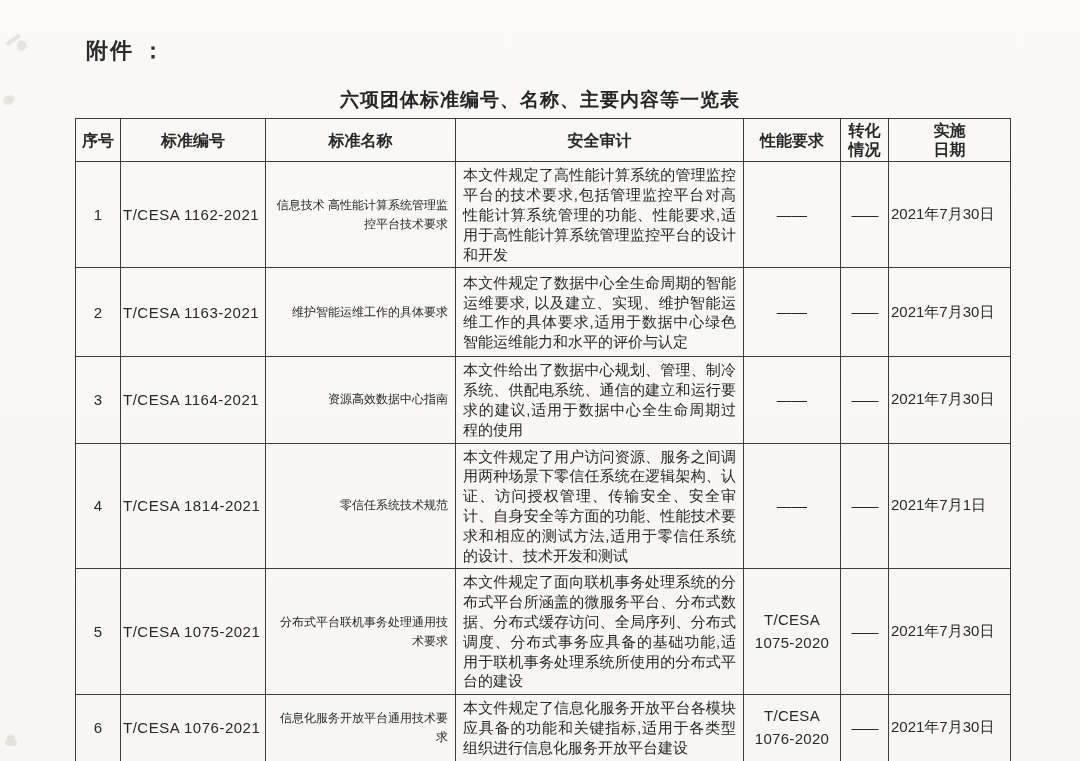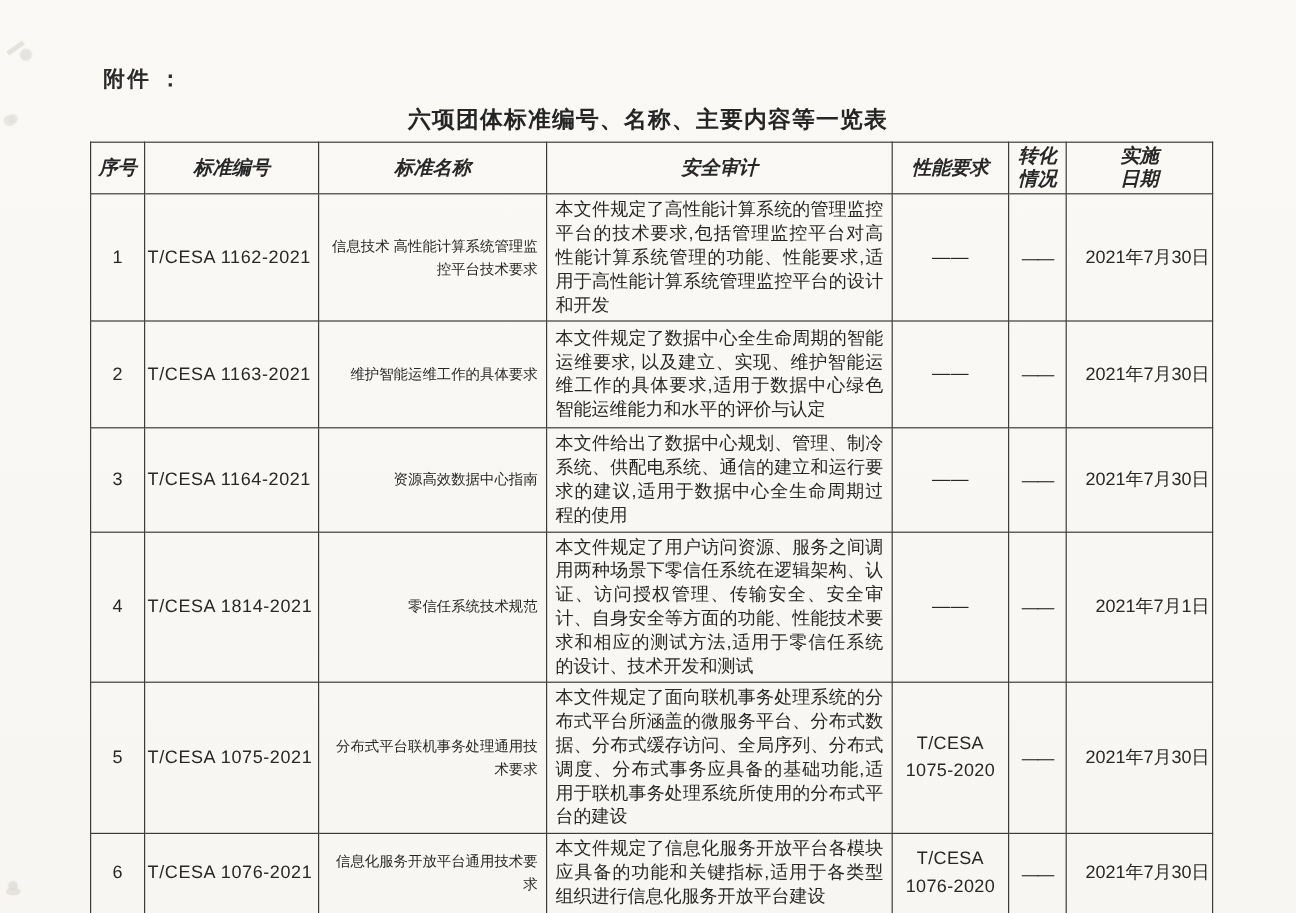--- a/index.html
+++ b/index.html
@@ -20,22 +20,22 @@
     inset: 0;
     background:
       radial-gradient(circle at 2% 6%, rgba(190,188,182,.35) 0 4px, transparent 6px),
       radial-gradient(circle at 1% 13%, rgba(200,198,192,.35) 0 3px, transparent 5px),
       radial-gradient(circle at 1% 97%, rgba(195,193,187,.4) 0 3px, transparent 5px),
       linear-gradient(180deg, #faf9f6 0%, #f7f6f2 100%);
   }
   .attachment-label {
     position: absolute;
     left: 86px;
-    top: 54px;
-    font-size: 18px;
+    top: 36px;
+    font-size: 22px;
     font-weight: bold;
     letter-spacing: 2px;
     color: #2b2b2b;
   }
   .doc-title {
     position: absolute;
     left: 0;
     top: 87px;
     width: 1080px;
     text-align: center;
@@ -51,21 +51,21 @@
     width: 935px;
     border-collapse: collapse;
     table-layout: fixed;
     background: transparent;
   }
   .standards th, .standards td {
     border: 1px solid #3e3c3a;
     color: #282828;
     overflow: hidden;
   }
-  .standards thead tr { height: 40px; font-style: italic; }
+  .standards thead tr { height: 40px; }
   .standards tr.r1 { height: 100px; }
   .standards tr.r2 { height: 89px; }
   .standards tr.r3 { height: 77px; }
   .standards tr.r4 { height: 112px; }
   .standards tr.r5 { height: 114px; }
   .standards tr.r6 { height: 63px; }
   .standards th {
     font-size: 16px;
     font-weight: bold;
     text-align: center;
@@ -112,21 +112,21 @@
     padding: 2px;
   }
   .c-conv {
     text-align: center;
     vertical-align: middle;
     font-size: 14px;
     letter-spacing: -1px;
     padding: 1px;
   }
   .c-date {
-    text-align: right;
+    text-align: left;
     vertical-align: middle;
     font-size: 15px;
     white-space: nowrap;
     padding: 2px;
   }
   .smudge {
     position: absolute;
     pointer-events: none;
   }
   .smudge.s1 { left: 5px; top: 38px; width: 16px; height: 4px; background: #dcdad4; transform: rotate(-35deg); opacity: .7; }

